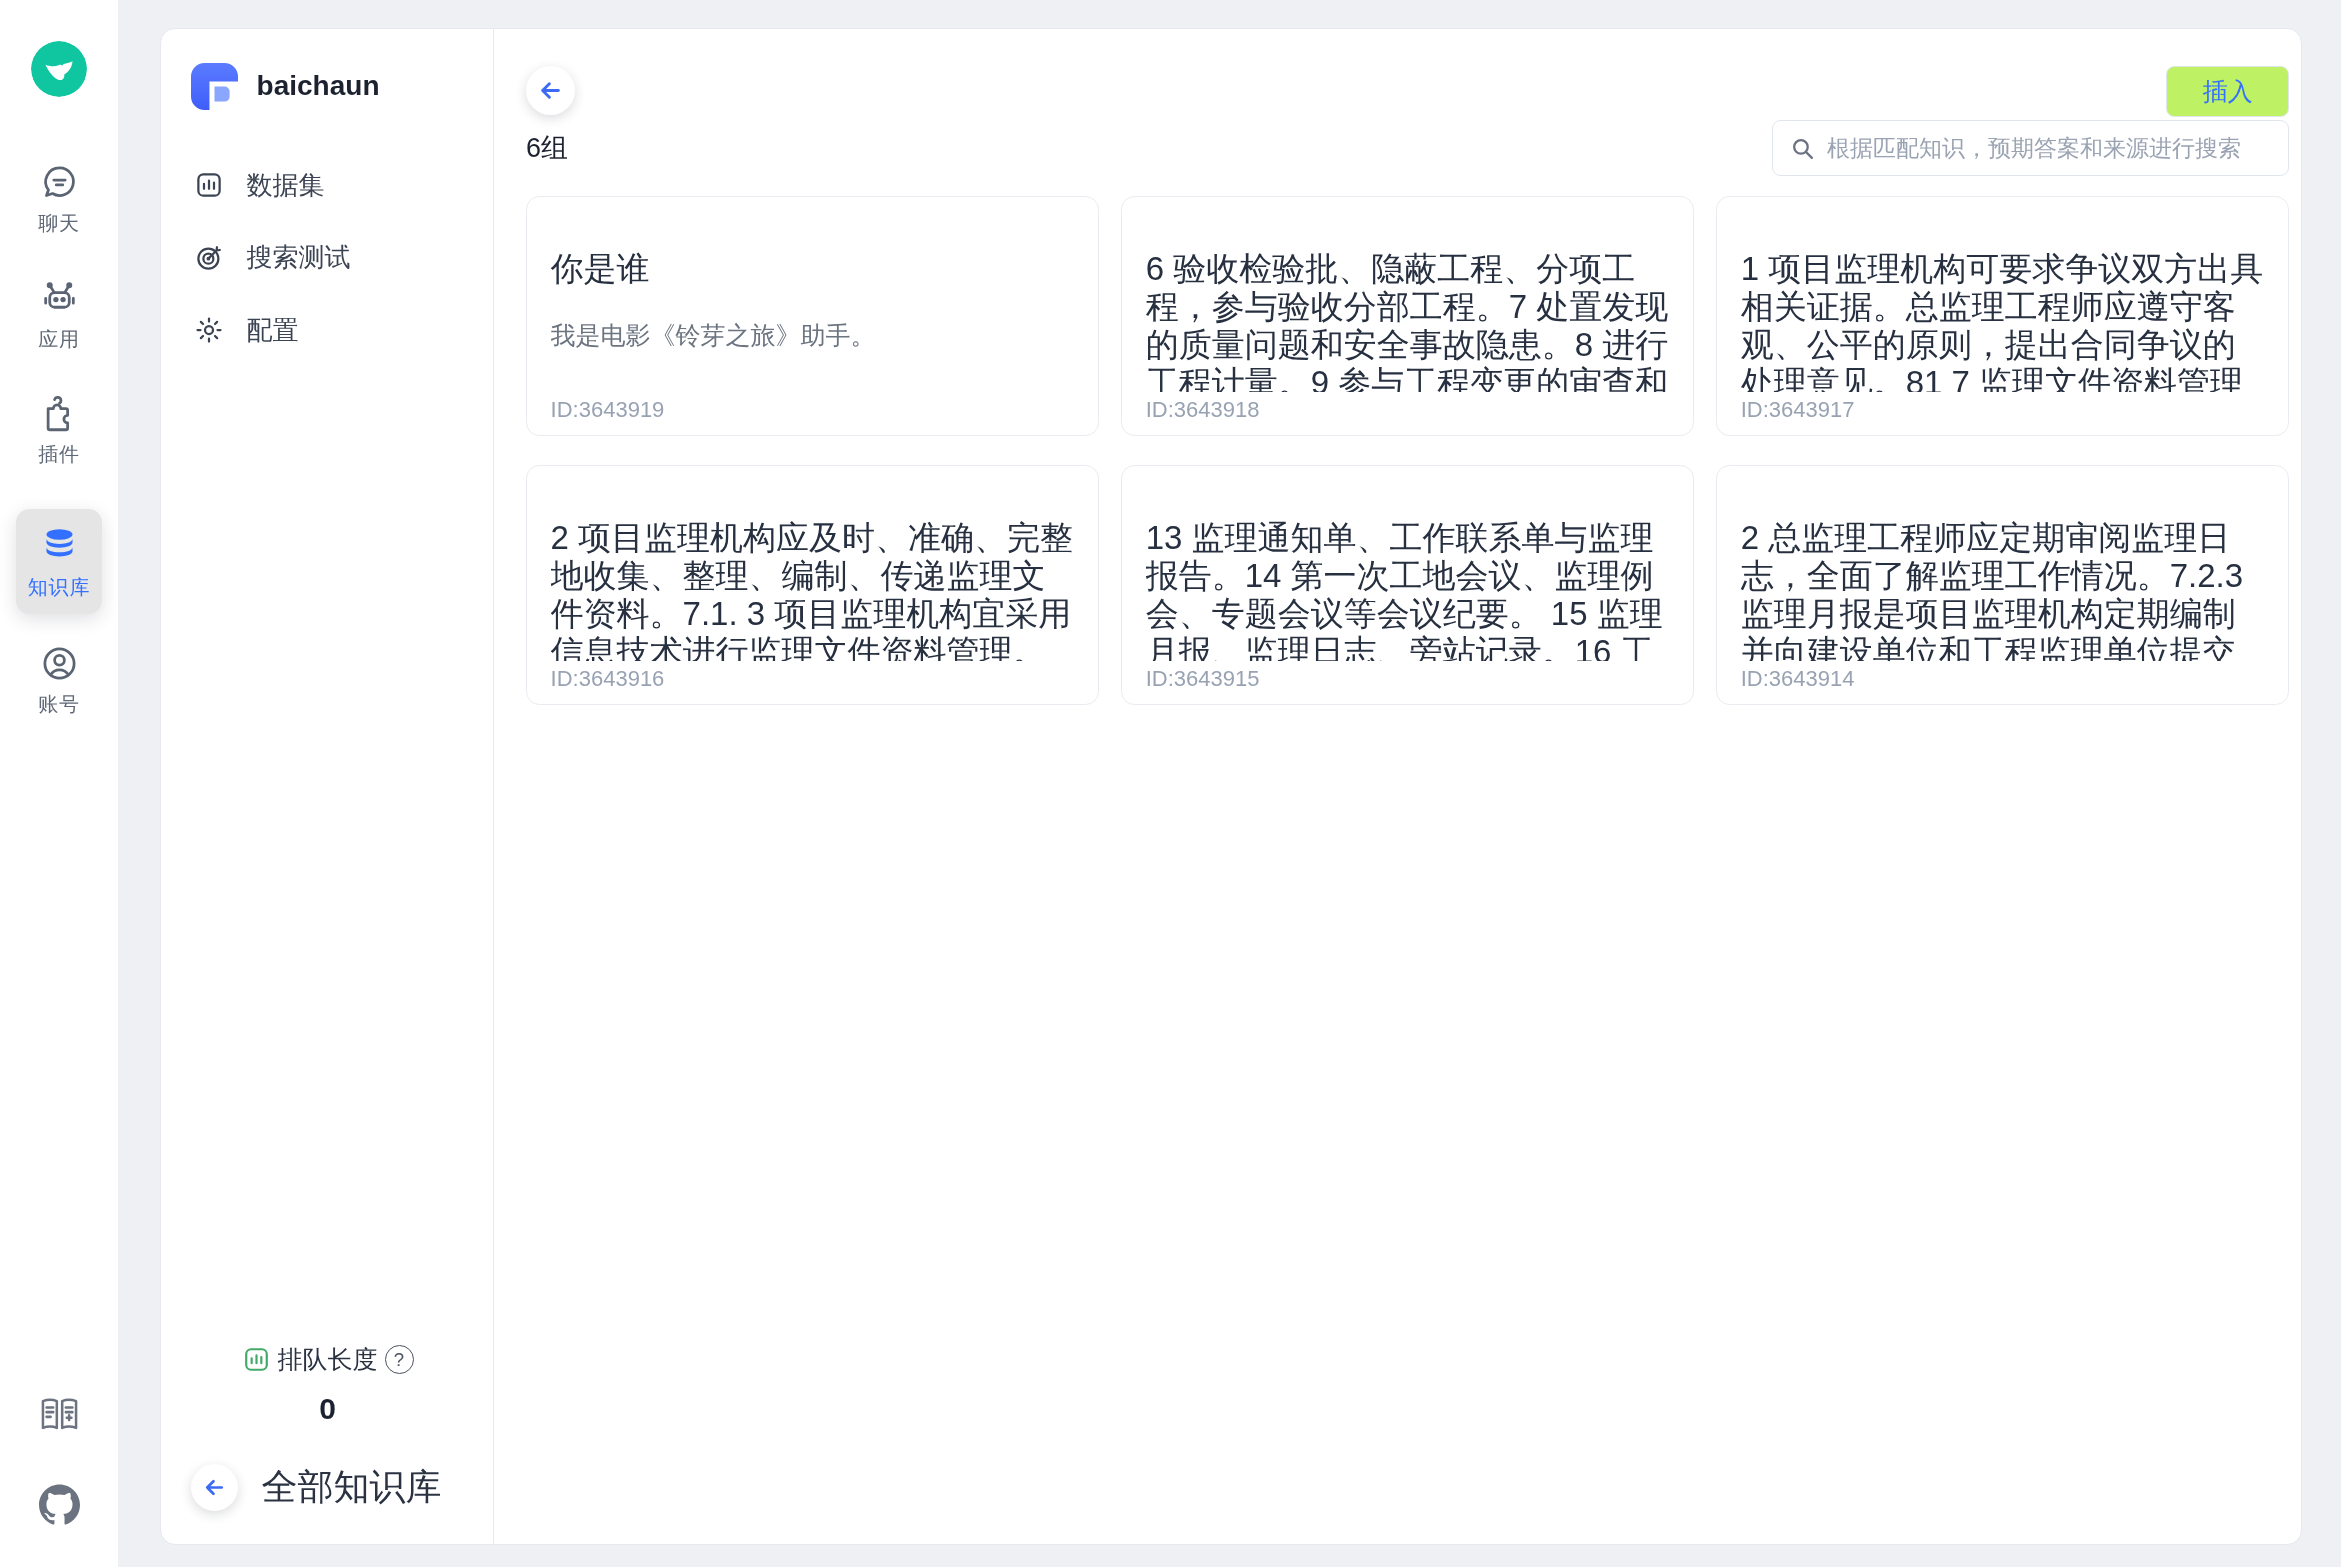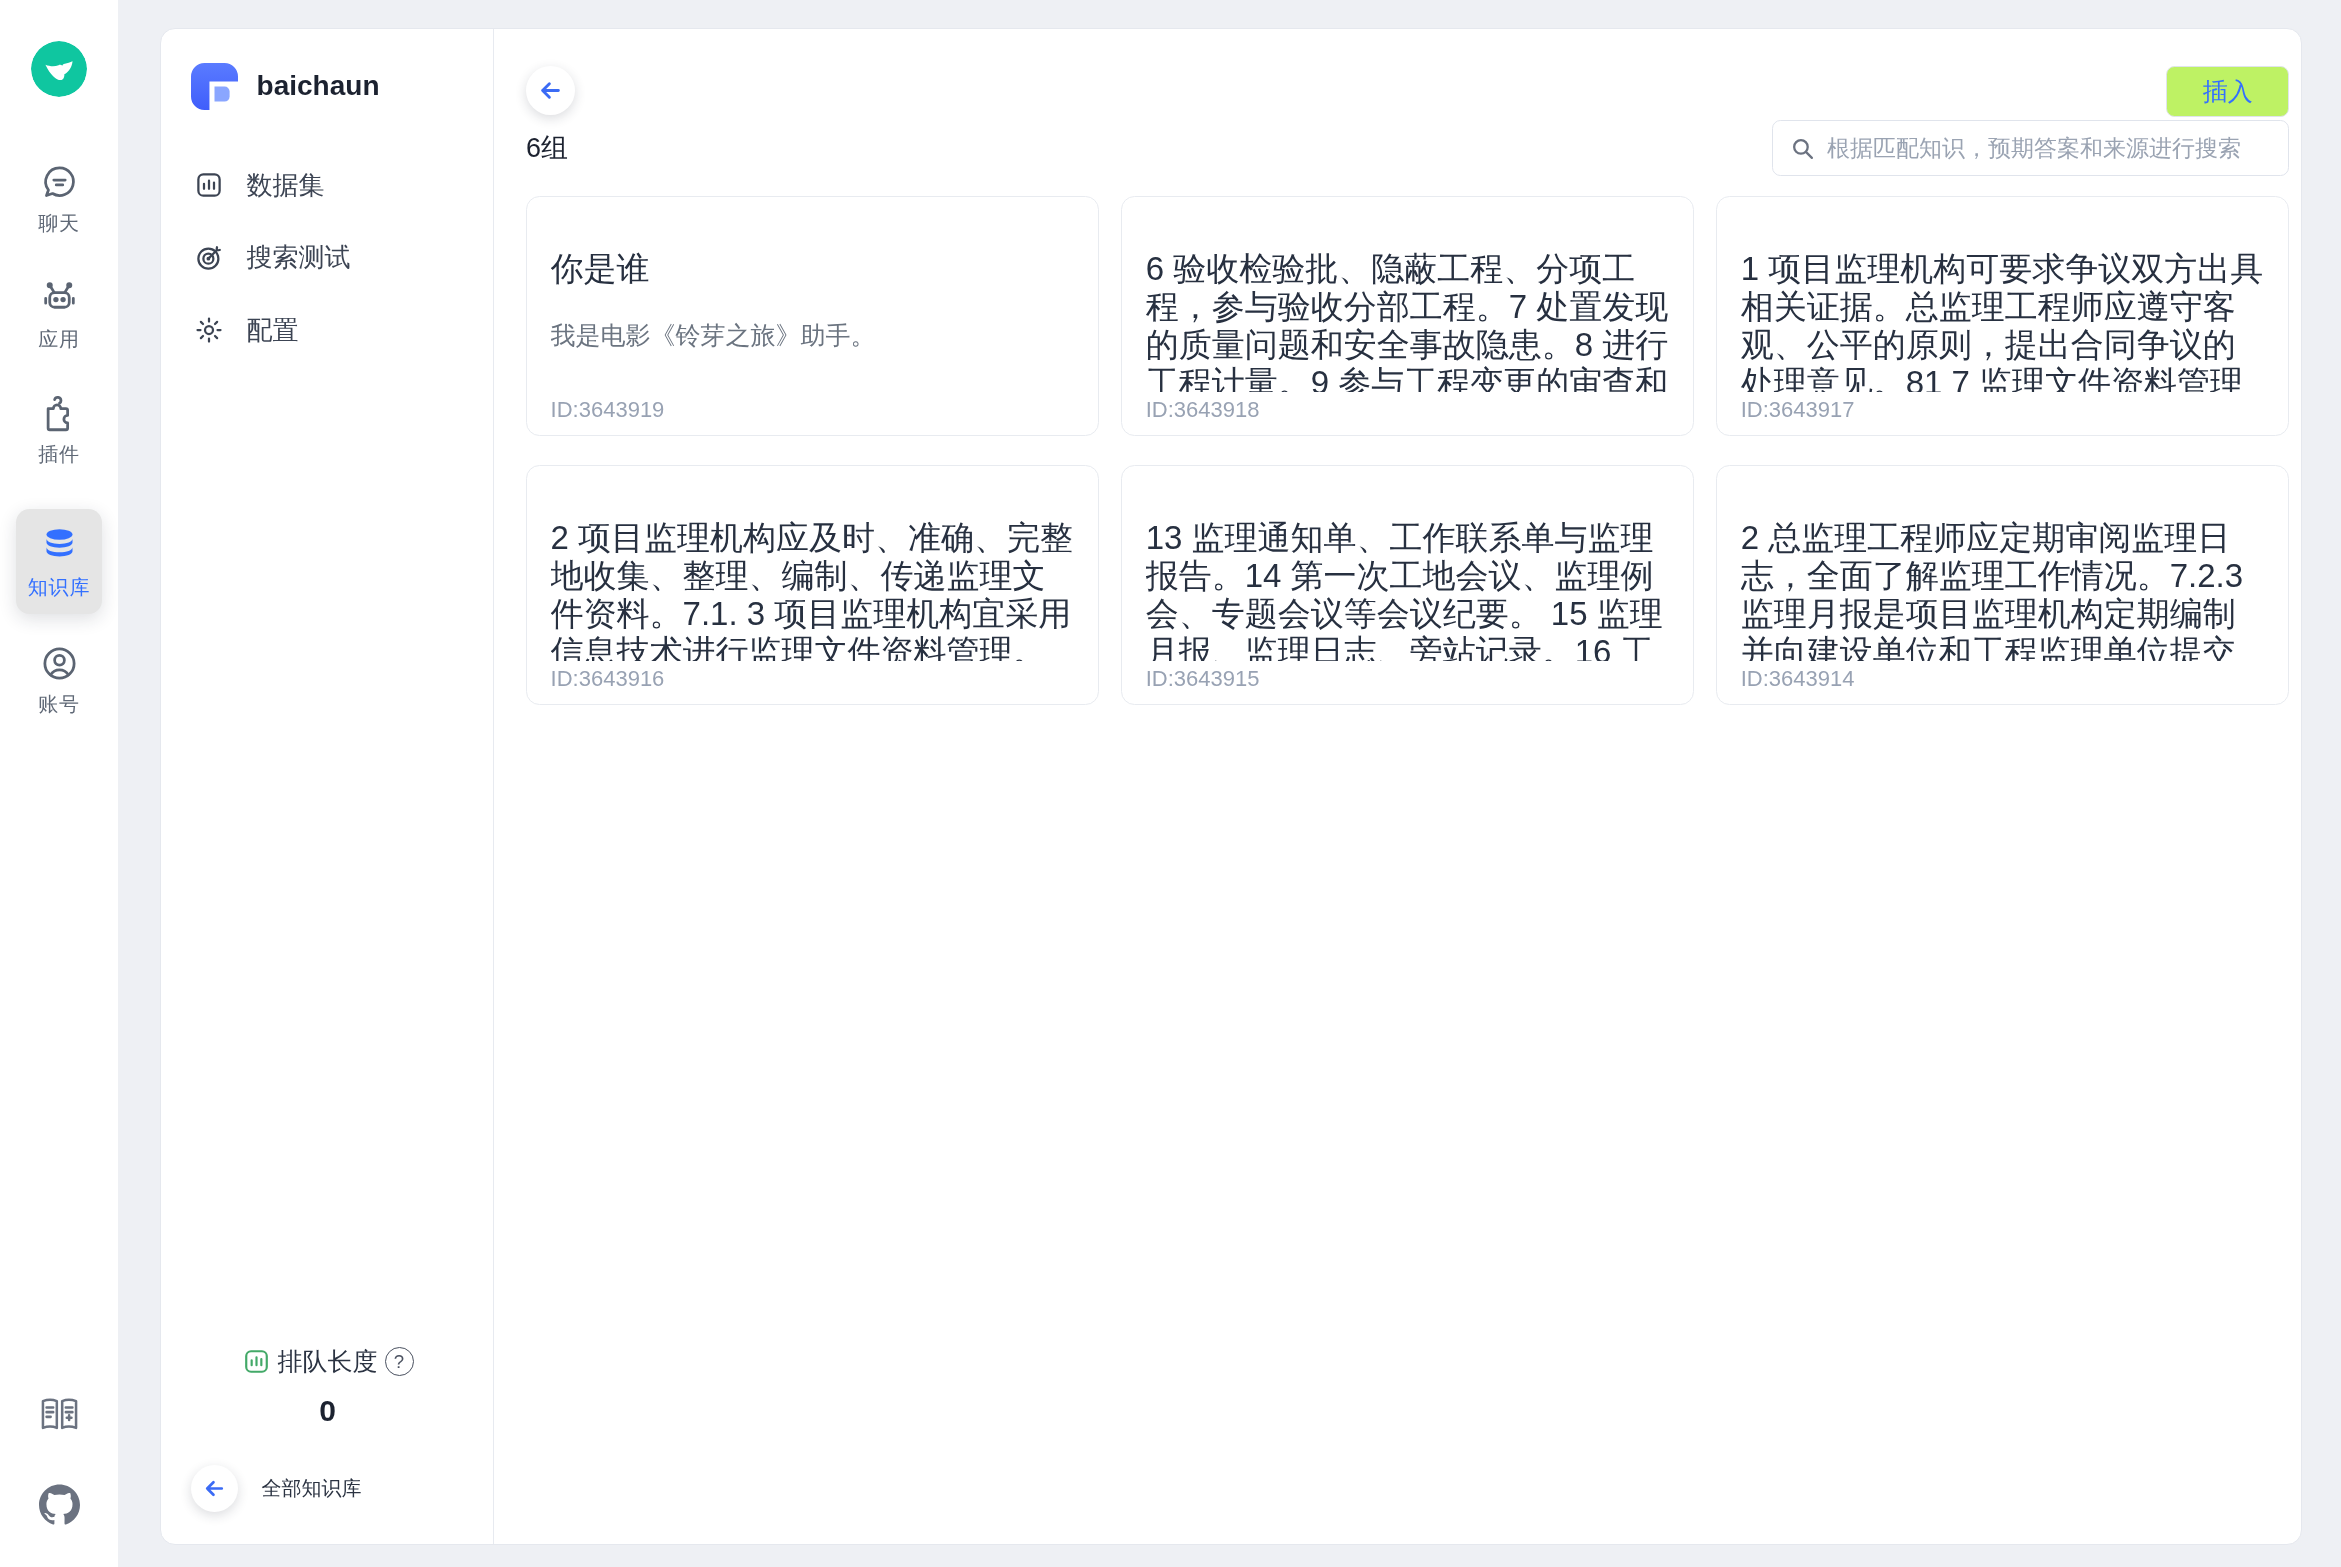--- a/index.html
+++ b/index.html
@@ -33,21 +33,21 @@
   .sidebar-bottom { margin-top:auto; }
   .queue { text-align:center; }
   .queue-row { display:inline-flex; align-items:center; gap:7px; }
   .queue-label { font-size:25px; color:#2b3342; font-weight:500; }
   .help { width:29px; height:29px; border-radius:50%; border:1.7px solid #4a5160; display:inline-flex;
       align-items:center; justify-content:center; font-size:18.6px; color:#4a5160; cursor:pointer; }
   .queue-value { font-size:30px; font-weight:bold; color:#1c2230; margin-top:15px; }
   .back-row { display:flex; align-items:center; gap:23.6px; margin-top:37px; cursor:pointer; }
   .circle-btn { width:47px; height:47px; border-radius:50%; background:#fff;
       box-shadow:0 3.4px 11.8px rgba(29,35,58,.16); display:flex; align-items:center; justify-content:center; cursor:pointer; flex:0 0 auto; }
-  .back-label { font-size:20px; color:#2b3342; font-weight:500; }
+  .back-label { font-size:36px; color:#2b3342; font-weight:500; }
 
   
   .main { flex:1; padding:37px 11.8px 0 32px; position:relative; min-width:0; }
   .head-row { display:flex; align-items:flex-start; }
   .title-block { margin-left:22px; }
   .title-row { display:flex; align-items:center; gap:13.5px; }
   .page-title { font-size:31px; font-weight:600; color:#20262f; }
   .file-id { font-size:22px; color:#98a2b3; margin-top:6.8px; }
   .insert-btn { margin-left:auto; width:123px; height:51px; border:0.8px solid #e0e4ec; border-radius:8.4px;
       background:#bef264; color:#3370ff; font-size:25px; font-weight:500; cursor:pointer;

